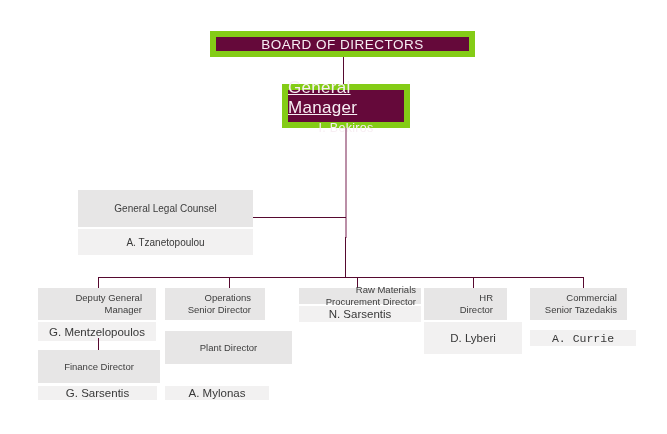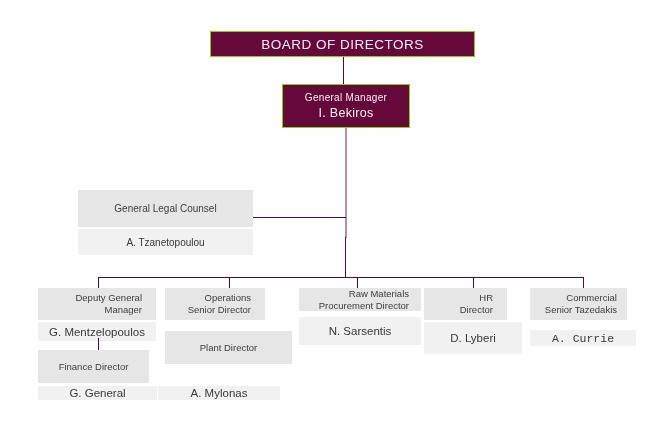--- a/index.html
+++ b/index.html
@@ -11,29 +11,29 @@
     width: 667px;
     height: 434px;
     background: #ffffff;
     overflow: hidden;
   }
 
   
   .mbox {
     position: absolute;
     background: #65093a;
-    border: 1px solid #84cc16;
+    border: 6px solid #84cc16;
     color: #f7eef3;
     display: flex;
     flex-direction: column;
     align-items: center;
     justify-content: center;
     text-align: left;
   }
-  .mbox .line1 { font-size: 10px; letter-spacing: .3px; }
+  .mbox .line1 { font-size: 17px; letter-spacing: .3px; text-decoration: underline; }
   .mbox .line2 { font-size: 12.5px; letter-spacing: .3px; margin-top: 3px; }
   .board-text { font-size: 13.5px; letter-spacing: .5px; }
 
   
   .gtitle {
     position: absolute;
     background: #e7e6e6;
     color: #3d3d3d;
     display: flex;
     align-items: center;
@@ -98,51 +98,51 @@
     <span>Deputy General Manager</span>
   </div>
   <div class="gname" style="left:38px; top:322px; width:118px; height:19px;">
     <span>G. Mentzelopoulos</span>
   </div>
 
   <div class="gtitle" style="left:165px; top:288px; width:100px; height:32px;">
     <span>Operations Senior Director</span>
   </div>
 
-  <div class="gtitle" style="left:299px; top:288px; width:122px; height:23px; padding:0 12px;">
+  <div class="gtitle" style="left:299px; top:288px; width:122px; height:16px; padding:0 5px;">
     <span>Raw Materials Procurement Director</span>
   </div>
-  <div class="gname" style="left:299px; top:317px; width:122px; height:28px;">
+  <div class="gname" style="left:299px; top:306px; width:122px; height:16px;">
     <span>N. Sarsentis</span>
   </div>
 
   <div class="gtitle" style="left:424px; top:288px; width:83px; height:32px;padding-left:32px;">
     <span>HR Director</span>
   </div>
   <div class="gname" style="left:424px; top:322px; width:98px; height:32px;">
     <span>D. Lyberi</span>
   </div>
 
   <div class="gtitle" style="left:530px; top:288px; width:97px; height:32px; padding:0 10px;">
     <span>Commercial Senior Tazedakis</span>
   </div>
   <div class="gname" style="left:530px; top:330px; width:106px; height:16px;font-family:Liberation Mono, monospace;">
     <span>A. Currie</span>
   </div>
 
   <div class="vline" style="left:98px;  top:338px; width:1px; height:12px;"></div>
   <div class="vline" style="left:232px; top:338px; width:1px; height:12px;"></div>
 
-  <div class="gtitle" style="left:38px; top:350px; width:111px; height:33px;">
+  <div class="gtitle" style="left:38px; top:350px; width:122px; height:33px;">
     <span>Finance Director</span>
   </div>
   <div class="gname" style="left:38px; top:386px; width:119px; height:14px;">
-    <span>G. General</span>
+    <span>G. Sarsentis</span>
   </div>
 
   <div class="gtitle" style="left:165px; top:331px; width:127px; height:33px;">
     <span>Plant Director</span>
   </div>
-  <div class="gname" style="left:158px; top:386px; width:122px; height:14px;">
+  <div class="gname" style="left:165px; top:386px; width:104px; height:14px;">
     <span>A. Mylonas</span>
   </div>
 
 </div>
 
 </body></html>

